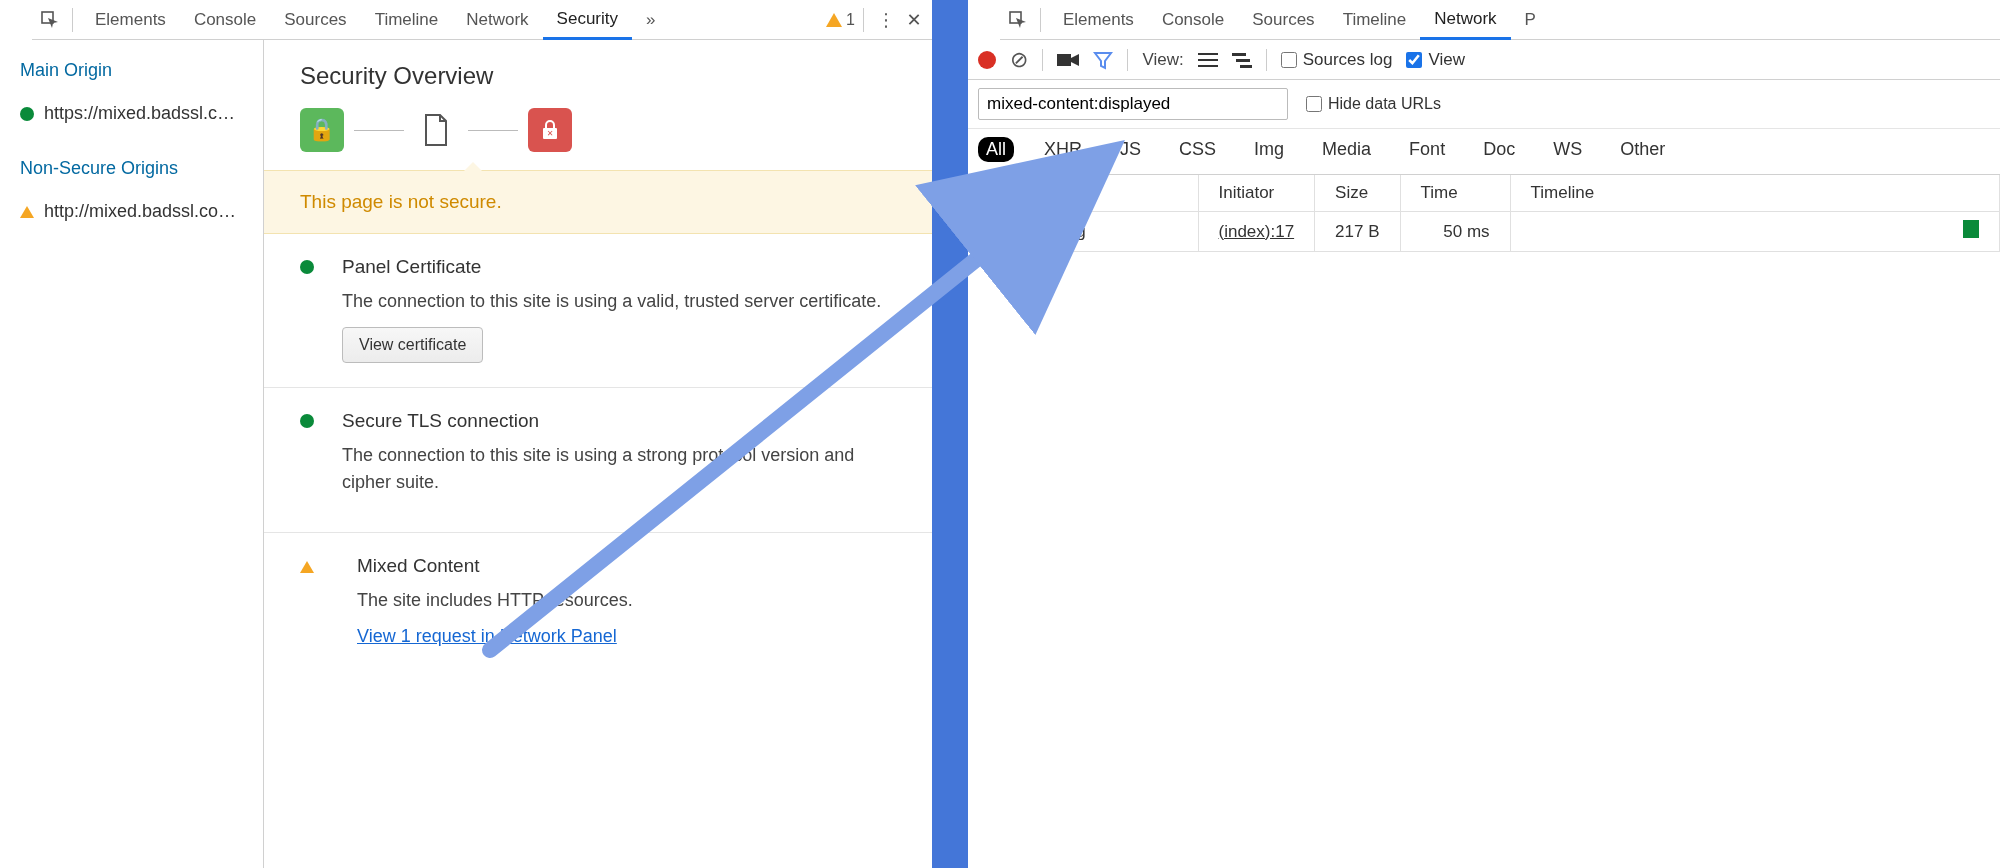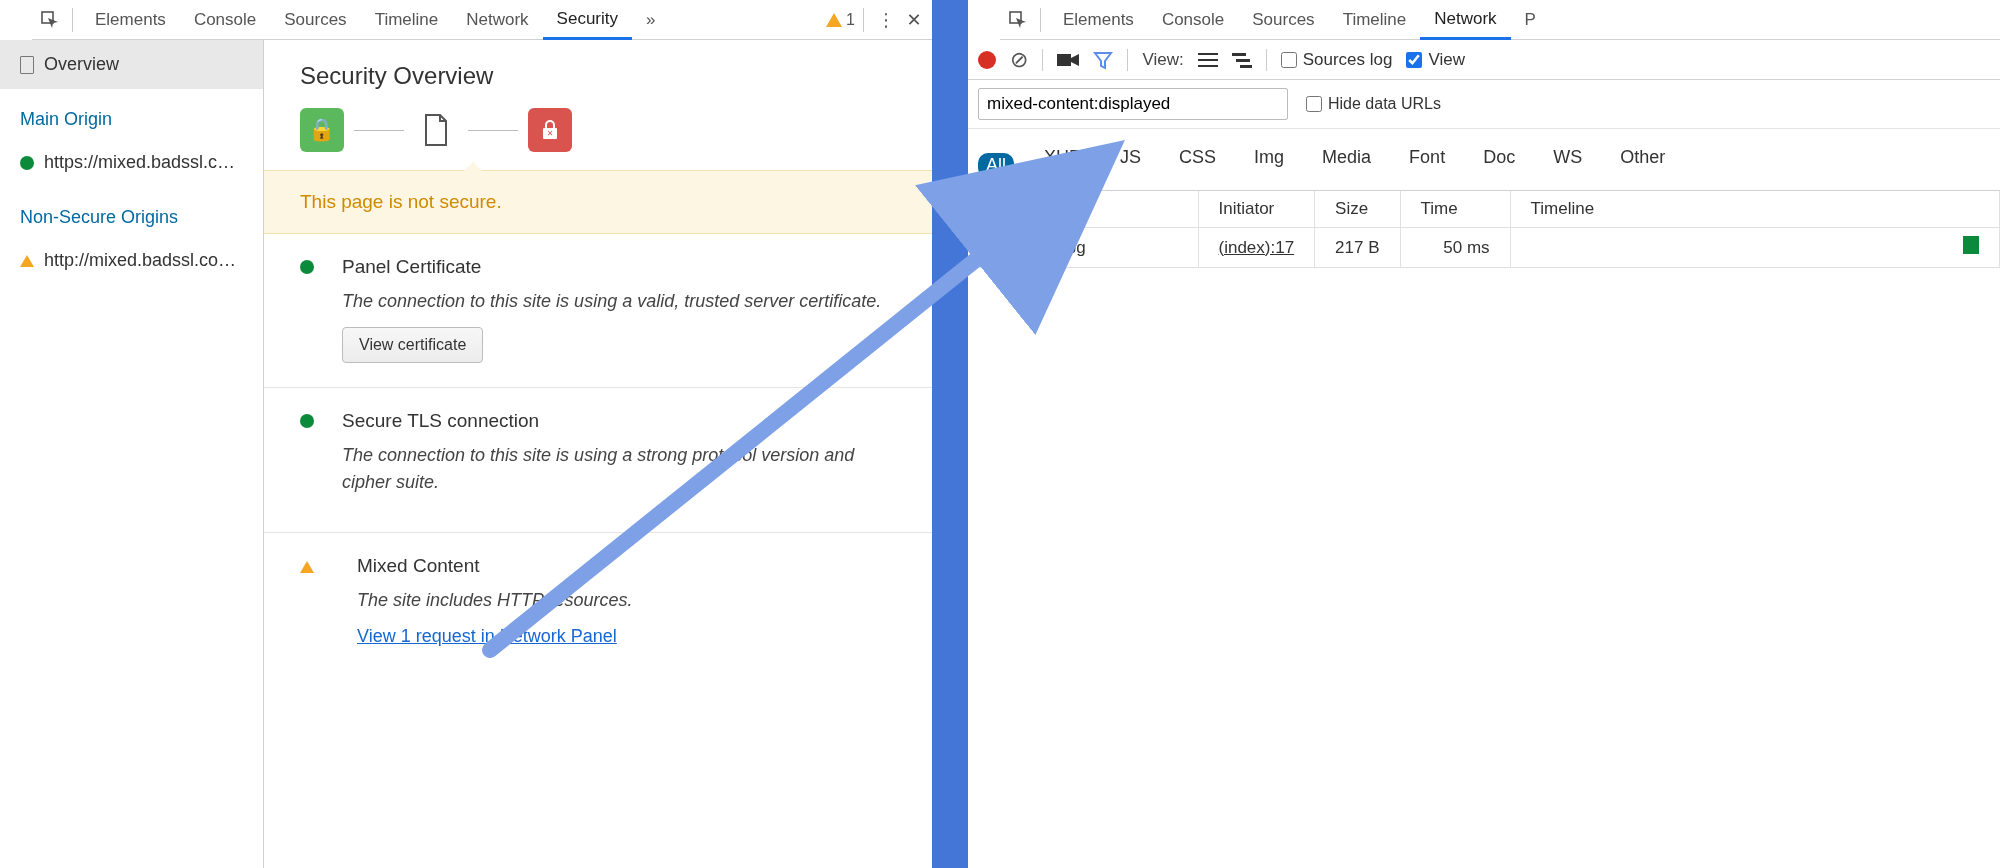--- a/index.html
+++ b/index.html
@@ -172,21 +172,21 @@
   }
   .section:last-child{border-bottom:none;gap:37px;}
   .section .bullet {
     width: 20px; margin-top: 4px;
   }
   .section .sec-body { flex: 1; }
   .section h3 {
     font-size: 19px; font-weight: 400; margin-bottom: 10px;
   }
   .section p {
-    font-size: 18px; color: #444; line-height: 1.5; margin-bottom: 12px; font-style: italic;
+    font-size: 18px; color: #444; line-height: 1.5; margin-bottom: 12px;
   }
   .btn {
     display: inline-block;
     padding: 8px 16px;
     background: linear-gradient(#f7f7f7,#ececec);
     border: 1px solid #bcbcbc;
     border-radius: 4px;
     font-size: 16px; cursor: pointer;
   }
   .link {
@@ -224,21 +224,21 @@
 
   .type-pills {
     display: flex; align-items: center; gap: 22px;
     padding: 8px 10px 12px;
     border-bottom: 1px solid #d0d0d0;
     font-size: 18px;
   }
   .pill {
     padding: 2px 8px; border-radius: 10px; cursor:pointer;
   }
-  .pill.active { background: #0369a1; color:#fff;margin-top:16px; }
+  .pill.active { background: #000000; color:#fff; }
 
   .net-table {
     width: 100%;
     border-collapse: collapse;
     font-size: 17px;
   }
   .net-table th, .net-table td {
     border-right: 1px solid #e0e0e0;
     border-bottom: 1px solid #e0e0e0;
     text-align: left;
@@ -288,24 +288,20 @@
       <span class="tri-warn"></span>
       <span>1</span>
     </span>
     <span class="sep"></span>
     <span class="icon-btn">⋮</span>
     <span class="icon-btn">✕</span>
   </div>
 
   <div class="left-body">
     <div class="sidebar">
-      <div class="item selected">
-        <span class="file-icon"></span>
-        <span>Overview</span>
-      </div>
       <div class="group-label">Main Origin</div>
       <div class="item">
         <span class="origin-dot dot-green"></span>
         <span>https://mixed.badssl.c…</span>
       </div>
       <div class="group-label">Non-Secure Origins</div>
       <div class="item">
         <span class="tri-small"></span>
         <span>http://mixed.badssl.co…</span>
       </div>

